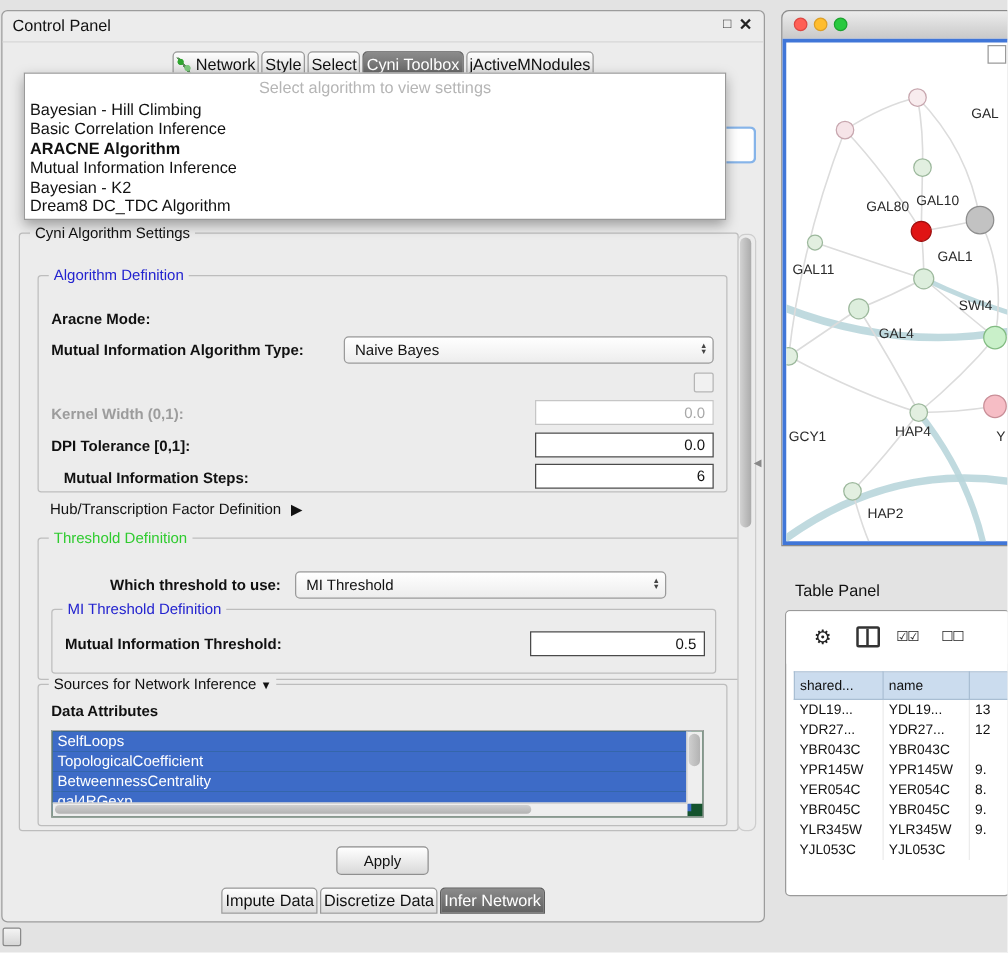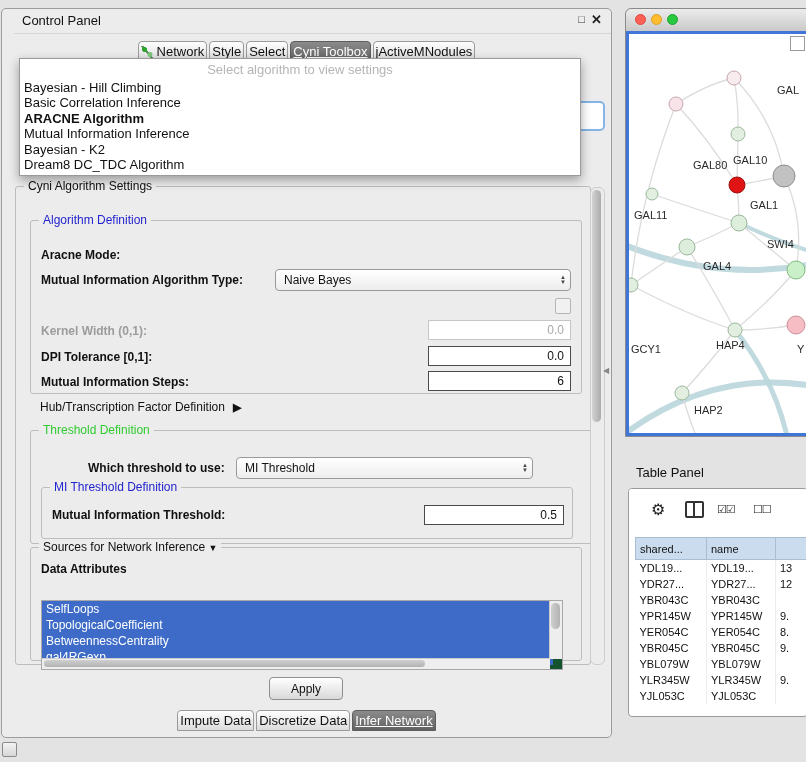--- a/index.html
+++ b/index.html
@@ -2,31 +2,31 @@
 <html><head>
 <meta charset="utf-8">
 <style>
   html,body{margin:0;padding:0;}
   .stage{position:relative;width:806px;height:762px;background:#e3e3e3;overflow:hidden;
          font-family:"Liberation Sans",sans-serif;color:#111;}
 
   
   .cpanel{position:absolute;left:1px;top:8px;width:609px;height:728px;background:#ececec;
           border:1px solid #9c9c9c;border-radius:5px;}
-  .cp-titlebar{position:absolute;left:0;top:0;right:0;height:24px;border-bottom:1px solid #d6d6d6;margin-left:12px;}
+  .cp-titlebar{position:absolute;left:0;top:0;right:0;height:24px;border-bottom:1px solid #d6d6d6;}
   .cp-title{position:absolute;left:8px;top:4px;font-size:13px;}
   .cp-float{position:absolute;right:26px;top:4px;font-size:11px;color:#333;cursor:default;}
   .cp-close{position:absolute;right:9px;top:3px;font-size:13px;font-weight:bold;color:#222;cursor:default;}
 
   .tabbar{position:absolute;left:0;right:0;top:31px;height:22px;display:flex;justify-content:center;align-items:flex-end;}
   .tabbar.bottom{top:700px;}
   .tab{height:19px;line-height:19px;padding:0 2px;margin:0 1px;font-size:13px;
        background:linear-gradient(#fefefe,#dcdcdc);border:1px solid #9a9a9a;border-radius:4px 4px 0 0;
        display:flex;align-items:center;gap:4px;cursor:default;}
-  .tab.active{background:linear-gradient(#8b8b8b,#626262);color:#fff;border-color:#5d5d5d;text-decoration:underline;}
+  .tab.active{background:linear-gradient(#8b8b8b,#626262);color:#fff;border-color:#5d5d5d;}
   .net-ico{width:12px;height:12px;display:inline-block;background:
      radial-gradient(circle at 3.5px 3.5px,#2ea52e 2.2px,transparent 2.8px),
      radial-gradient(circle at 9px 8.5px,#7cc87c 2.2px,transparent 2.8px),
      linear-gradient(52deg,transparent 44%,#5a8f5a 44%,#5a8f5a 56%,transparent 56%);}
 
   
   .combo-sliver{position:absolute;left:577px;top:92px;width:24px;height:26px;background:#fff;
                 border:2px solid #86b4e9;border-left:none;border-radius:0 5px 5px 0;}
 
   
@@ -60,21 +60,21 @@
   .field{position:absolute;height:20px;background:#fff;border:1px solid #4a4a4a;font-size:12px;
          display:flex;align-items:center;justify-content:flex-end;padding:0 6px;box-sizing:border-box;}
   .field.disabled{border:1px solid #c6c6c6;color:#a8a8a8;}
 
   .checkbox{position:absolute;width:14px;height:14px;background:#f1f1f1;border:1px solid #b5b5b5;border-radius:2px;}
 
   .hub-row{position:absolute;left:24px;top:213px;font-size:12px;font-weight:bold;display:flex;align-items:center;gap:8px;}
   .tri{font-size:11px;color:#111;}
 
   .attr-label{position:absolute;left:10px;top:14px;font-size:12px;font-weight:bold;}
-  .attr-list{position:absolute;left:10px;top:52px;width:520px;height:68px;background:#14532d;border:1px solid #a8a8a8;overflow:hidden;}
+  .attr-list{position:absolute;left:10px;top:36px;width:520px;height:68px;background:#14532d;border:1px solid #a8a8a8;overflow:hidden;}
   .attr-item{height:16px;line-height:16px;font-size:12px;color:#fff;background:#3d6bc7;padding-left:4px;width:calc(100% - 13px);white-space:nowrap;cursor:default;}
   .attr-vscroll{position:absolute;right:0;top:0;bottom:10px;width:12px;background:#eee;border-left:1px solid #ccc;}
   .attr-vthumb{position:absolute;left:1px;top:2px;width:9px;height:26px;background:linear-gradient(90deg,#cfcfcf,#b3b3b3);border-radius:5px;}
   .attr-hscroll{position:absolute;left:0;right:12px;bottom:0;height:10px;background:#eee;border-top:1px solid #ccc;}
   .attr-hthumb{position:absolute;left:2px;top:1px;height:7px;width:75%;background:linear-gradient(#cfcfcf,#b3b3b3);border-radius:4px;}
 
   .vscroll{position:absolute;left:588px;top:178px;width:13px;height:476px;background:#ececec;border:1px solid #cdcdcd;border-radius:6px;}
   .vthumb{position:absolute;left:1px;top:2px;width:9px;height:232px;background:linear-gradient(90deg,#d2d2d2,#ababab);border-radius:5px;}
 
   .apply{position:absolute;left:267px;top:668px;width:72px;height:21px;background:linear-gradient(#ffffff,#d9d9d9);
@@ -169,21 +169,21 @@
         </div>
 
         <div class="checkbox" style="left:524px;top:77px"></div>
 
         <span class="lbl disabled" style="left:10px;top:103px">Kernel Width (0,1):</span>
         <div class="field disabled" style="left:397px;top:99px;width:143px">0.0</div>
 
         <span class="lbl" style="left:10px;top:129px">DPI Tolerance [0,1]:</span>
         <div class="field" style="left:397px;top:125px;width:143px">0.0</div>
 
-        <span class="lbl" style="left:10px;top:154px">Mutual Information Steps:</span>
+        <span class="lbl" style="left:20px;top:154px">Mutual Information Steps:</span>
         <div class="field" style="left:397px;top:150px;width:143px">6</div>
       </div>
 
       <div class="hub-row">
         <span class="lbl plain" style="position:static">Hub/Transcription Factor Definition</span>
         <span class="tri">▶</span>
       </div>
 
       <div class="group thr-group">
         <span class="gtitle green">Threshold Definition</span>
@@ -360,25 +360,20 @@
             <td>YER054C</td>
             <td>YER054C</td>
             <td>8.</td>
           </tr>
           <tr>
             <td>YBR045C</td>
             <td>YBR045C</td>
             <td>9.</td>
           </tr>
           <tr>
-            <td>YBL079W</td>
-            <td>YBL079W</td>
-            <td></td>
-          </tr>
-          <tr>
             <td>YLR345W</td>
             <td>YLR345W</td>
             <td>9.</td>
           </tr>
           <tr>
             <td>YJL053C</td>
             <td>YJL053C</td>
             <td></td>
           </tr>
         </tbody>

